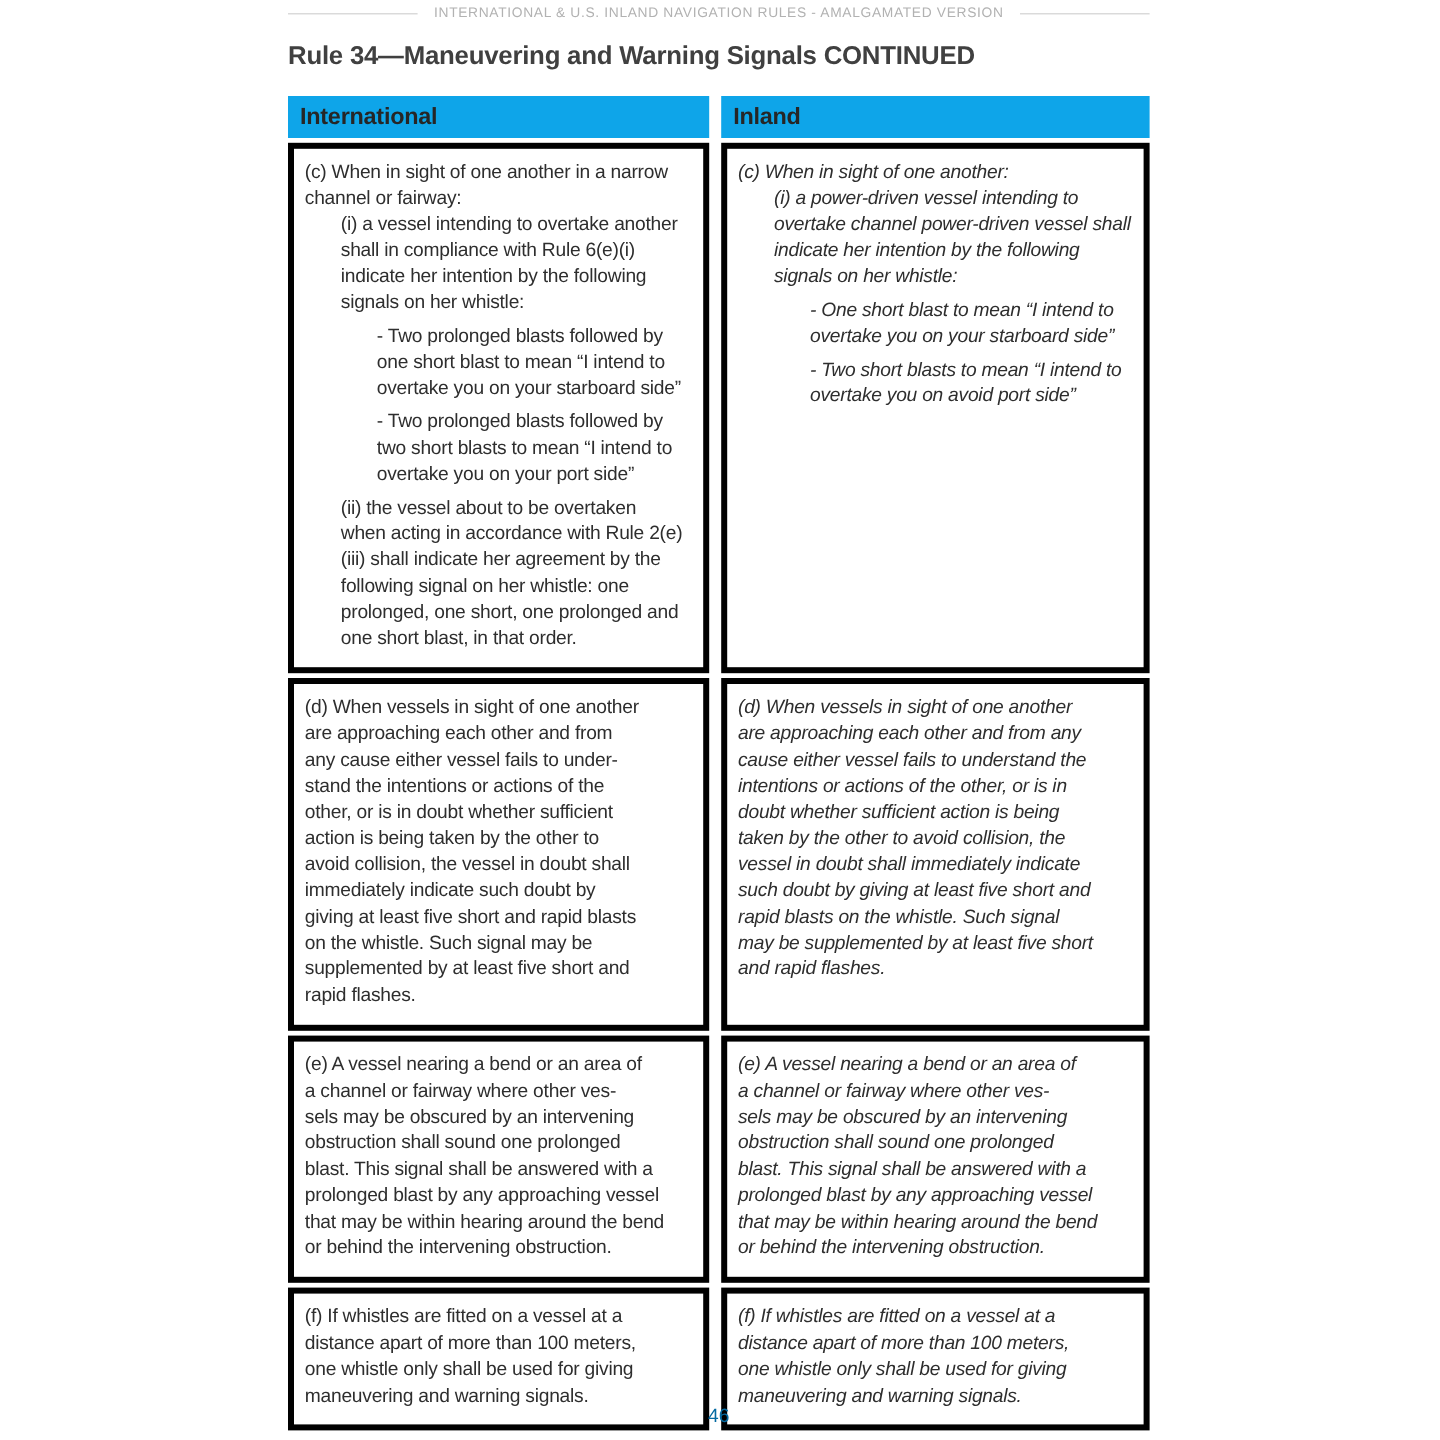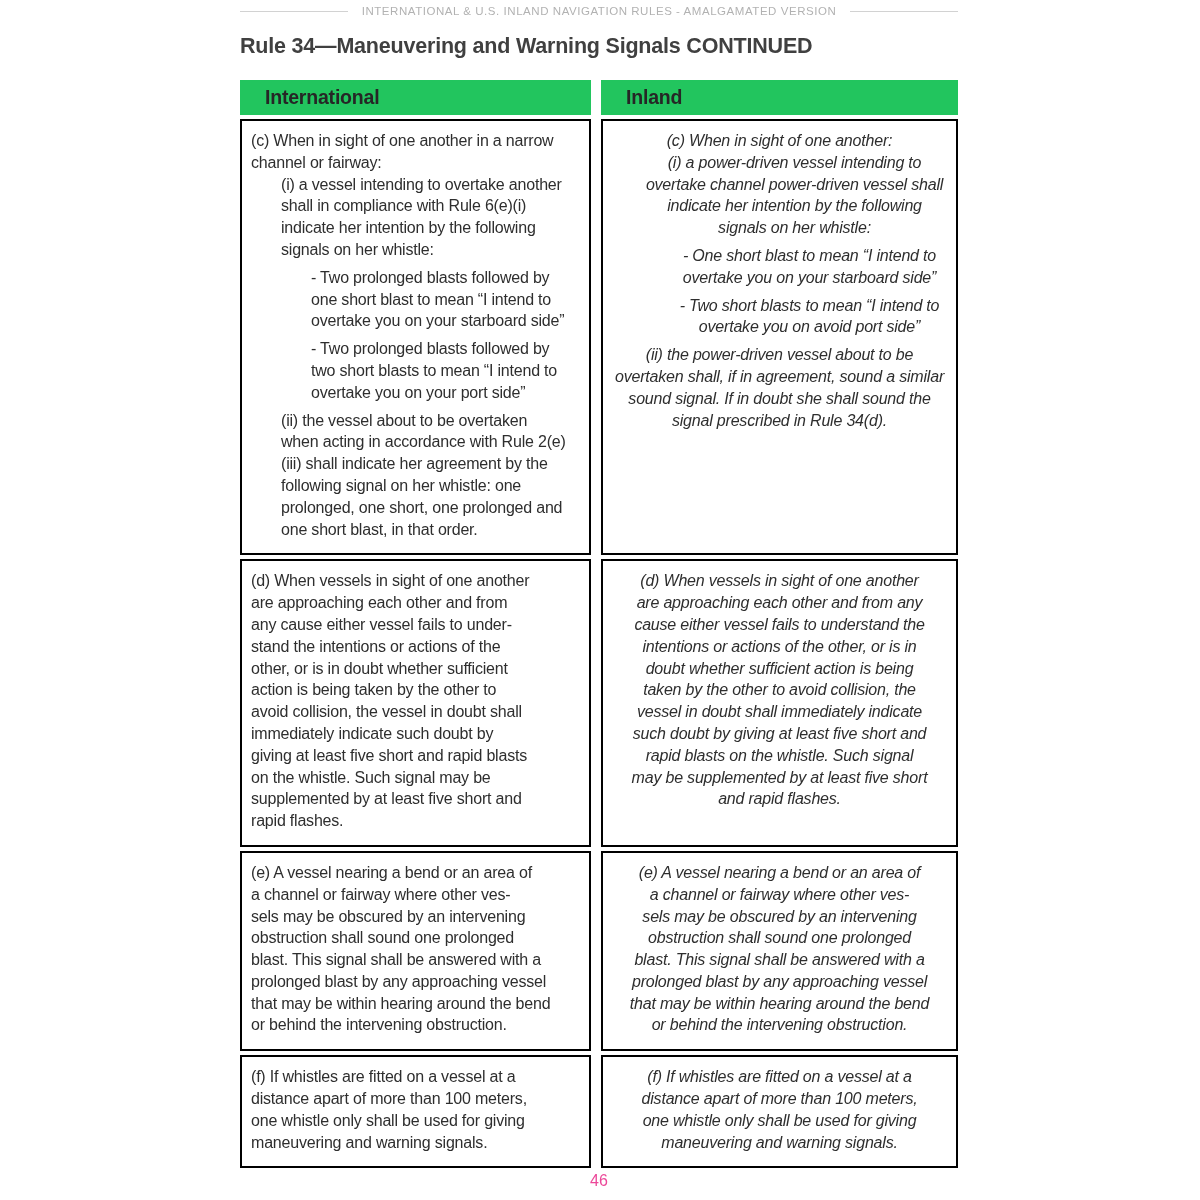--- a/index.html
+++ b/index.html
@@ -44,56 +44,56 @@
   }
   
   .rules-table {
     margin-top: 21px;
     display: grid;
     grid-template-columns: 351px 357px;
     column-gap: 10px;
     row-gap: 4px;
   }
   .col-header {
-    background: #22c55e;
+    background: #0ea5e9;
     height: 35px;
     display: flex;
     align-items: center;
-    padding-left: 25px;
+    padding-left: 10px;
     font-size: 19.5px;
     font-weight: bold;
     color: #262626;
     letter-spacing: -0.2px;
   }
   .cell {
-    border: 2px solid #000000;
+    border: 5px solid #000000;
     padding: 9px 9px 13px 9px;
     font-size: 16px;
     line-height: 21.8px;
     letter-spacing: -0.2px;
     color: #2e2e2e;
   }
-  .cell.inland { font-style: italic; text-align: center; }
+  .cell.inland { font-style: italic; }
   .cell p {
     white-space: pre-line;
     margin: 0 0 6px 0;
   }
   .cell p:last-child { margin-bottom: 0; }
   .cell p.mb0 { margin-bottom: 0; }
   .cell p.ind1 { margin-left: 30px; }
   .cell p.ind2 { margin-left: 60px; }
   
   .page-number {
     position: absolute;
     left: 240px;
     width: 718px;
     top: 1172px;
     text-align: center;
     font-size: 16px;
-    color: #ec4899;
+    color: #0369a1;
   }
 </style>
 </head>
 <body>
 
 <div class="content">
 
   <div class="running-header">
     <div class="rule-line"></div>
     <div class="rh-text">INTERNATIONAL &amp; U.S. INLAND NAVIGATION RULES - AMALGAMATED VERSION</div>
@@ -130,24 +130,20 @@
     <div class="cell inland">
       <p class="mb0">(c) When in sight of one another:</p>
       <p class="ind1">(i) a power-driven vessel intending to
 overtake channel power-driven vessel shall
 indicate her intention by the following
 signals on her whistle:</p>
       <p class="ind2">- One short blast to mean “I intend to
 overtake you on your starboard side”</p>
       <p class="ind2">- Two short blasts to mean “I intend to
 overtake you on avoid port side”</p>
-      <p>(ii) the power-driven vessel about to be
-overtaken shall, if in agreement, sound a similar
-sound signal. If in doubt she shall sound the
-signal prescribed in Rule 34(d).</p>
     </div>
 
     <div class="cell intl">
       <p>(d) When vessels in sight of one another
 are approaching each other and from
 any cause either vessel fails to under-
 stand the intentions or actions of the
 other, or is in doubt whether sufficient
 action is being taken by the other to
 avoid collision, the vessel in doubt shall

